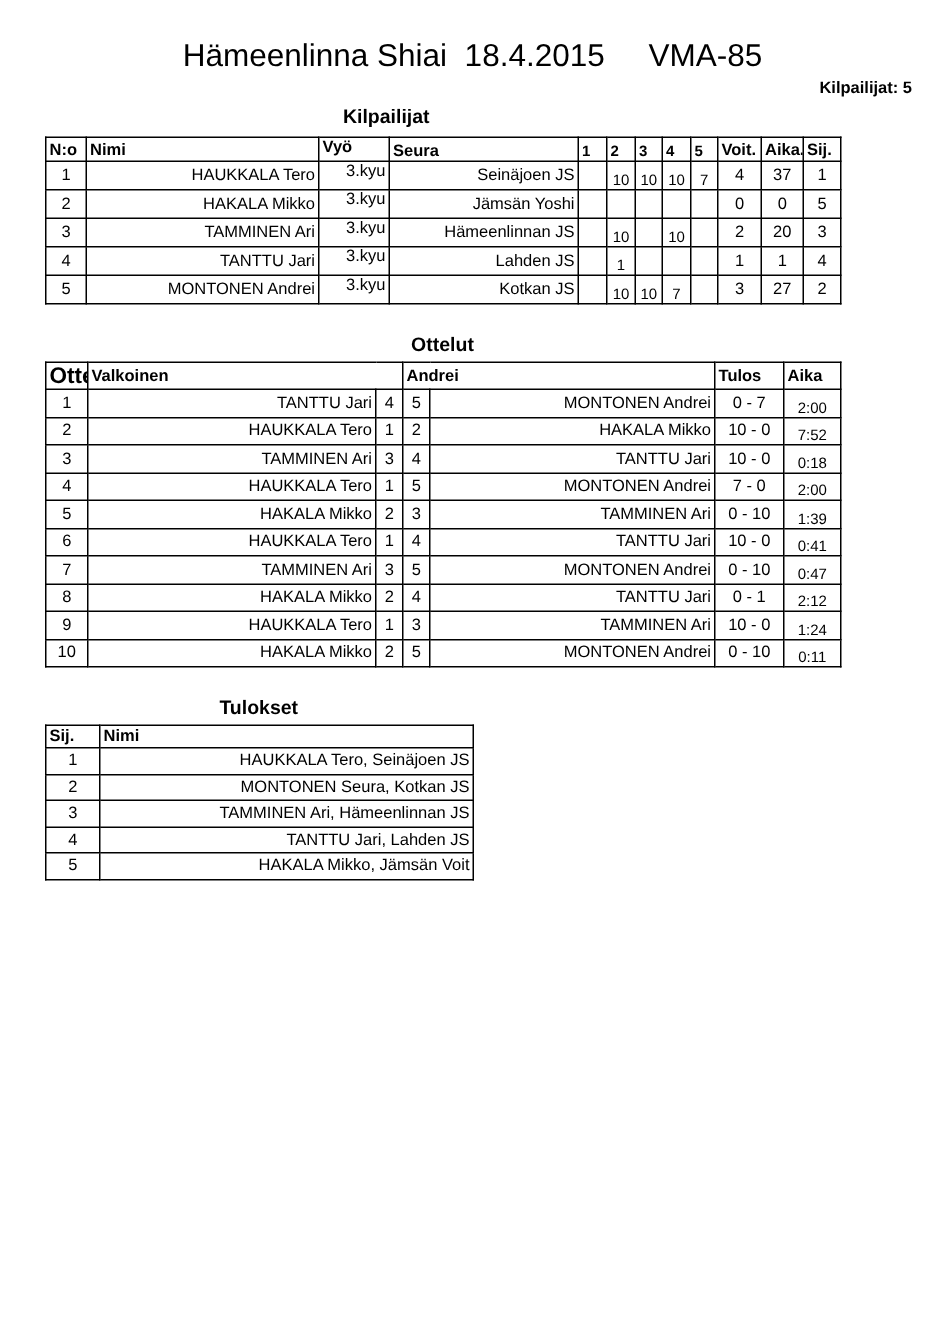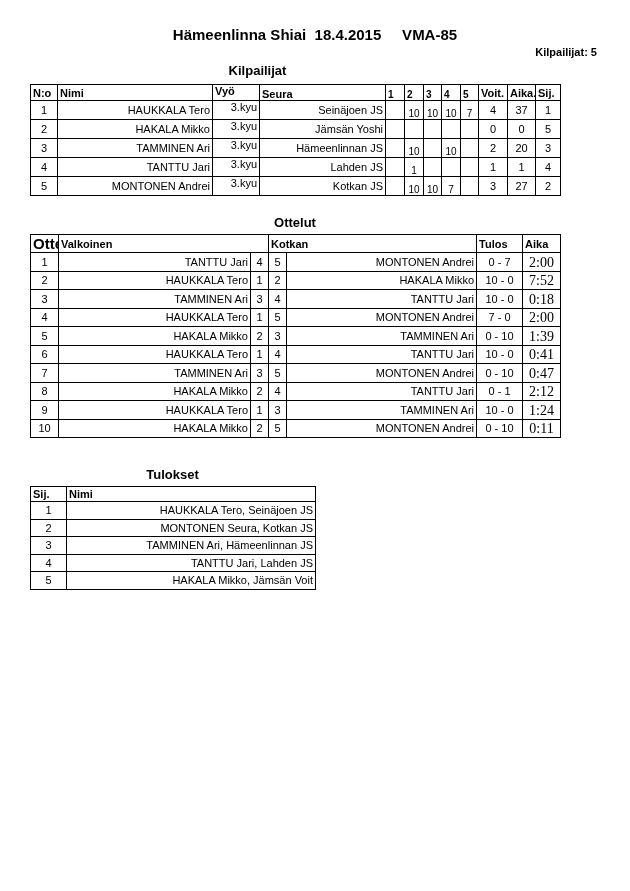--- a/index.html
+++ b/index.html
@@ -6,40 +6,40 @@
   body {
     width: 630px; height: 891px;
     background: #ffffff;
     font-family: "Liberation Sans", sans-serif;
     color: #000;
     overflow: hidden;
   }
   .title {
     margin: 26px 0 0 0;
     text-align: center;
-    font-size: 15px;
-    font-weight: bold;
+    font-size: 21px;
+    font-weight: normal;
     white-space: pre;
   }
   .count {
     margin-top: 3px;
-    padding-right: 33px;
+    padding-right: 22px;
     text-align: right;
     font-size: 11px;
     font-weight: bold;
   }
   .section-heading {
     font-size: 13px;
     font-weight: bold;
     text-align: center;
     margin-left: 30px;
   }
   .kilp-head { width: 455px; margin-top: 5px; }
   .ott-head  { width: 530px; margin-top: 19px; }
-  .tul-head  { width: 285px; margin-top: 29px; text-align: center; }
+  .tul-head  { width: 285px; margin-top: 19px; text-align: center; }
 
   table {
     border-collapse: collapse;
     table-layout: fixed;
     margin-left: 30px;
     font-size: 11px;
   }
   .t1 { width: 531px; margin-top: 6px; }
   .t2 { width: 531px; margin-top: 4px; }
   .t3 { width: 286px; margin-top: 4px; }
@@ -59,21 +59,21 @@
   .t2 tbody td { height: 17.5px; }
   .t3 thead th { height: 14px; }
   .t3 tbody td { height: 16.5px; }
 
   .c { text-align: center; }
   .l { text-align: right; padding-left: 4px; }
   .va-t { vertical-align: top; }
   .va-b { vertical-align: bottom; }
   .sm { font-size: 10px; }
   .th-ottelu { font-size: 15px; margin-top: 36px; }
-  .aika { font-size: 14px; vertical-align: bottom; font-family: Liberation Serif, serif; }
+  .aika { font-size: 10px; vertical-align: bottom; }
 </style>
 </head>
 <body>
 
 <div class="page">
 
   <h1 class="title">Hämeenlinna Shiai  18.4.2015     VMA-85</h1>
 
   <div class="count">Kilpailijat: 5</div>
 
@@ -198,21 +198,21 @@
         <col style="width:18px">
         <col style="width:18px">
       <col style="width:190px">
         <col style="width:46px">
         <col style="width:38px">
     </colgroup>
     <thead>
       <tr>
         <th class="th-ottelu">Ottelu</th>
         <th colspan="2">Valkoinen</th>
-        <th colspan="2">Kotkan</th>
+        <th colspan="2">Andrei</th>
         <th>Tulos</th>
         <th>Aika</th>
       </tr>
     </thead>
     <tbody>
 
         <tr>
           <td class="c">1</td>
           <td class="l">TANTTU Jari</td>
           <td class="c">4</td>

